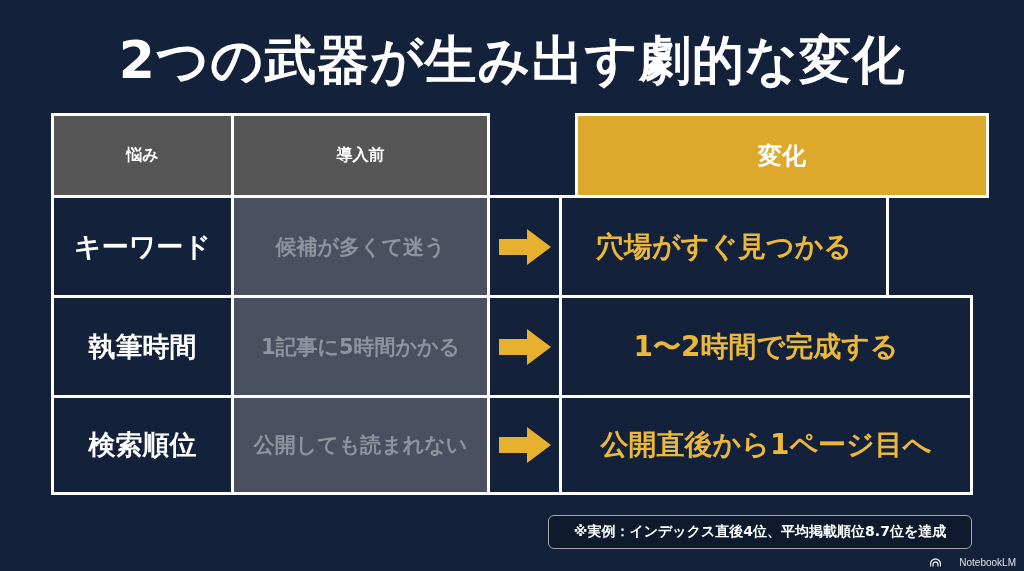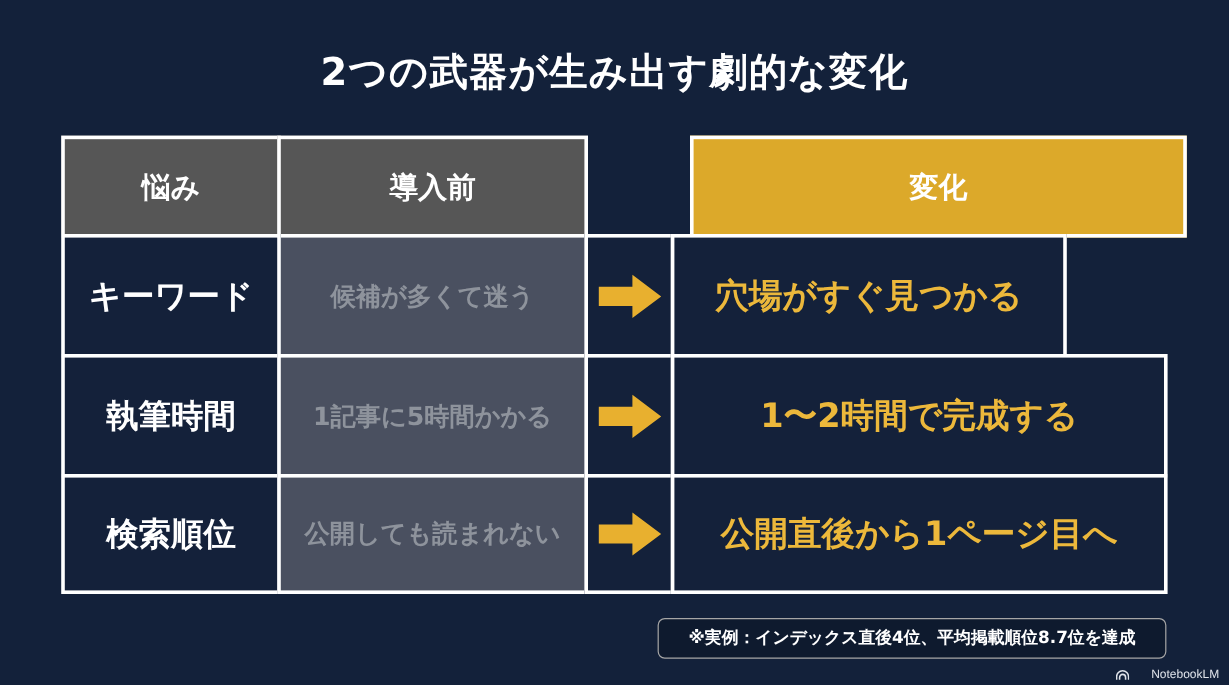--- a/index.html
+++ b/index.html
@@ -5,34 +5,34 @@
     html, body { margin: 0; padding: 0; }
     body {
       width: 1024px; height: 571px; overflow: hidden;
       background: #13213a;
       font-family: "DejaVu Sans", "Liberation Sans", sans-serif;
       position: relative;
     }
     .title {
       position: absolute; left: 0; top: 30px; width: 1024px;
       text-align: center; color: #ffffff;
-      font-size: 32px; font-weight: bold; letter-spacing: 1px;
+      font-size: 52px; font-weight: bold; letter-spacing: 1px;
       line-height: 60px;
     }
     .grid {
       position: absolute; left: 51px; top: 113px;
       width: 922px; height: 382px;
     }
     .cell {
       position: absolute; box-sizing: border-box;
       display: flex; align-items: center; justify-content: center;
       font-weight: bold; white-space: nowrap;
     }
     .b { border: 3px solid #ffffff; }
-    .hdr-gray { background: #565656; color: #ffffff; font-size: 24px; }
+    .hdr-gray { background: #565656; color: #ffffff; font-size: 16px; }
     .hdr-gold { background: #dca92a; color: #ffffff; font-size: 24px; }
     .label { background: #14213a; color: #ffffff; font-size: 27px; }
     .before { background: #4a5060; color: #8e939c; font-size: 21px; }
     .arrowcell { background: #14213a; }
     .change { background: #14213a; color: #ecb83b; font-size: 28px; }
     .arrow { width: 56px; height: 40px; }
     .note {
       position: absolute; left: 548px; top: 515px;
       width: 424px; height: 34px; box-sizing: border-box;
       border: 1.5px solid #a6a6a6; border-radius: 6px;

